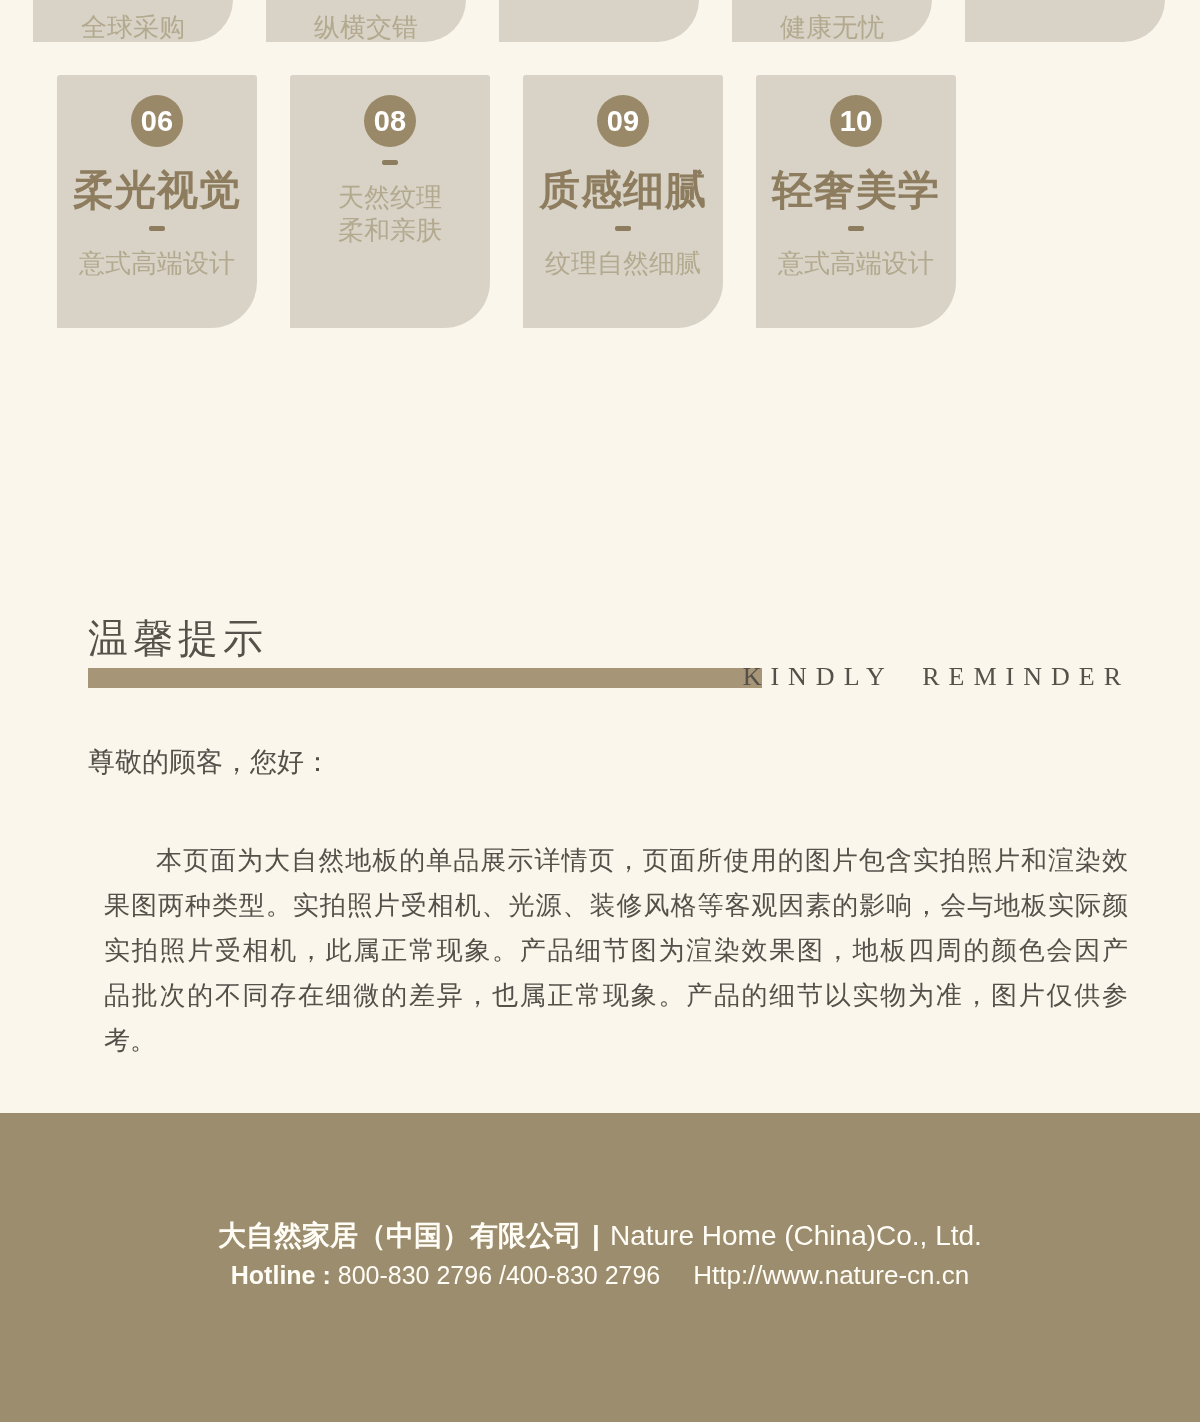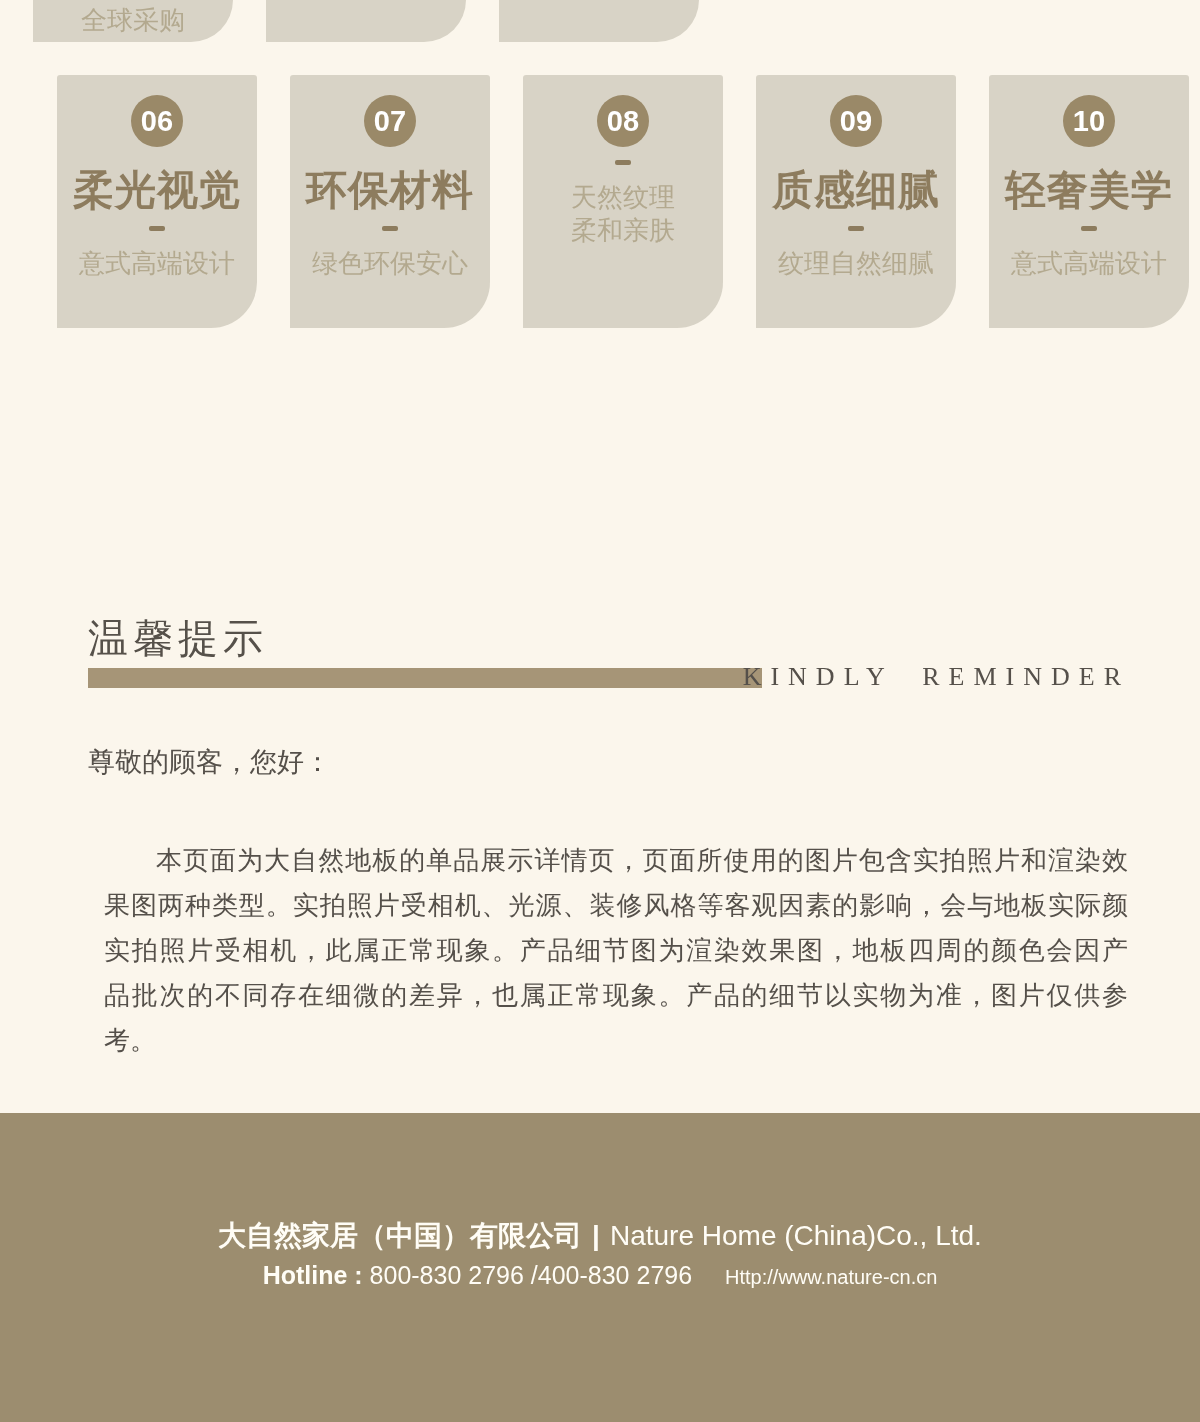--- a/index.html
+++ b/index.html
@@ -14,21 +14,21 @@
   }
 
   
   .top-cards { position:absolute; top:0; left:33px; display:flex; gap:33px; }
   .top-card {
     width:200px; height:42px;
     background:#d8d3c6;
     border-radius:0 0 44px 0;
   }
   .top-card-label {
-    padding-top:5px; text-align:center;
+    padding-top:12px; text-align:center;
     font-size:26px; line-height:30px;
     color:#b3a98f;
   }
 
   
   .feature-cards { position:absolute; top:75px; left:33px; display:flex; gap:33px;padding-left:24px; }
   .feature-card {
     width:200px; height:253px;
     background:#d8d3c6;
     border-radius:3px 3px 46px 0;
@@ -99,60 +99,57 @@
     background:#9c8d6f;
     color:#fffdf6;
     text-align:center;
     padding-top:104px;
   }
   .footer-line1 { font-size:28px; line-height:38px; }
   .footer-line1 .cn { font-weight:bold; }
   .footer-line1 .sep { font-weight:bold; margin:0 10px; }
   .footer-line2 { margin-top:2px; font-size:25px; line-height:36px; }
   .footer-line2 .hl { font-weight:bold; }
-  .footer-line2 .url { font-size:20px; margin-left:26px; }
+  .footer-line2 .url { font-size:26px; margin-left:26px; }
 </style>
 </head>
 <body>
 
 <div class="page">
 
   <div class="top-cards">
     <div class="top-card">
       <div class="top-card-label">全球采购</div>
     </div>
     <div class="top-card">
+      <div class="top-card-label">纵横交错</div>
+    </div>
+    <div class="top-card">
       <div class="top-card-label"></div>
+    </div>
+    <div class="top-card">
+      <div class="top-card-label">健康无忧</div>
     </div>
     <div class="top-card">
       <div class="top-card-label"></div>
     </div>
   </div>
 
   <div class="feature-cards">
 
     <div class="feature-card">
       <div class="num-badge">06</div>
       <div class="card-title">柔光视觉</div>
       <div class="card-dash"></div>
       <div class="card-sub">
         <div>意式高端设计</div>
         <div></div>
       </div>
     </div>
 
-    <div class="feature-card">
-      <div class="num-badge">07</div>
-      <div class="card-title">环保材料</div>
-      <div class="card-dash"></div>
-      <div class="card-sub">
-        <div>绿色环保安心</div>
-        <div></div>
-      </div>
-    </div>
 
     <div class="feature-card">
       <div class="num-badge">08</div>
       <div class="card-dash"></div>
       <div class="card-sub">
         <div>天然纹理</div>
         <div>柔和亲肤</div>
       </div>
     </div>
 

